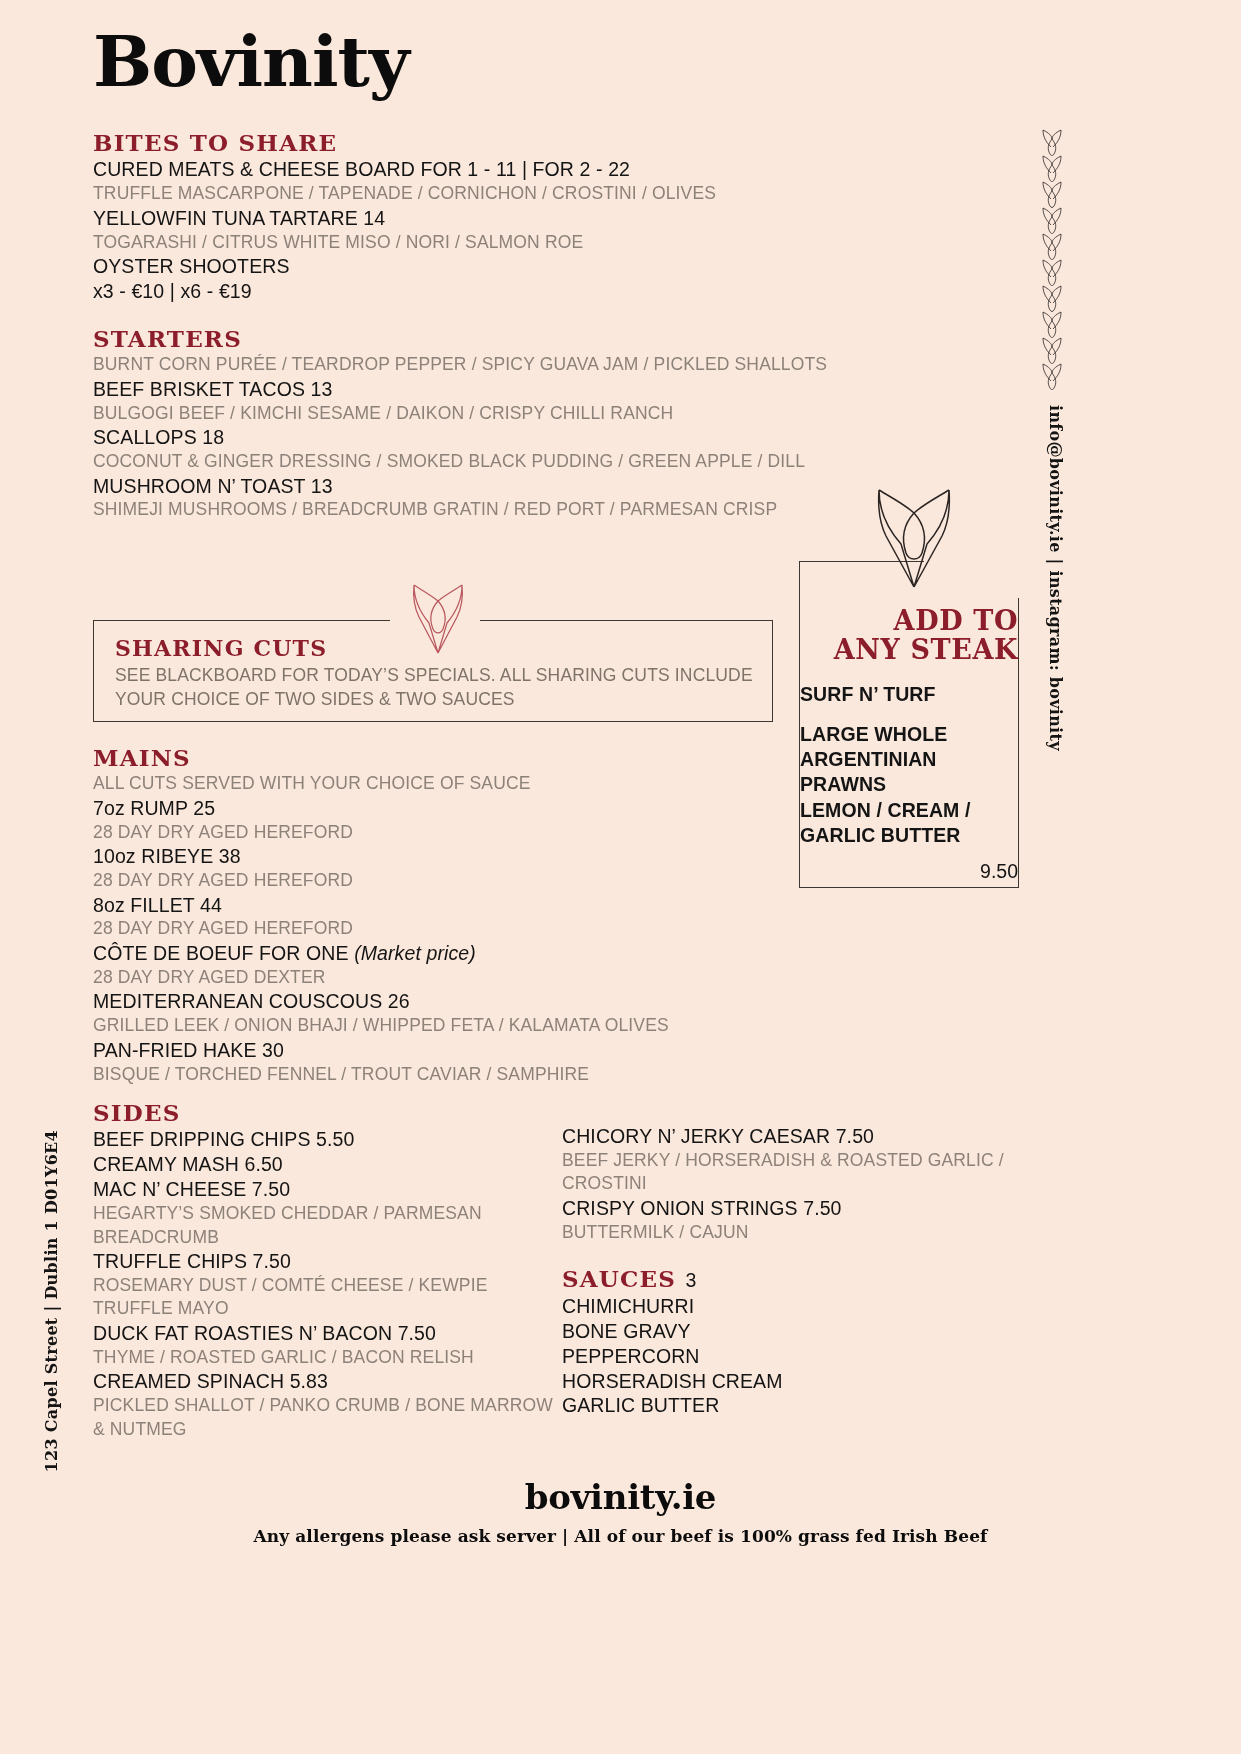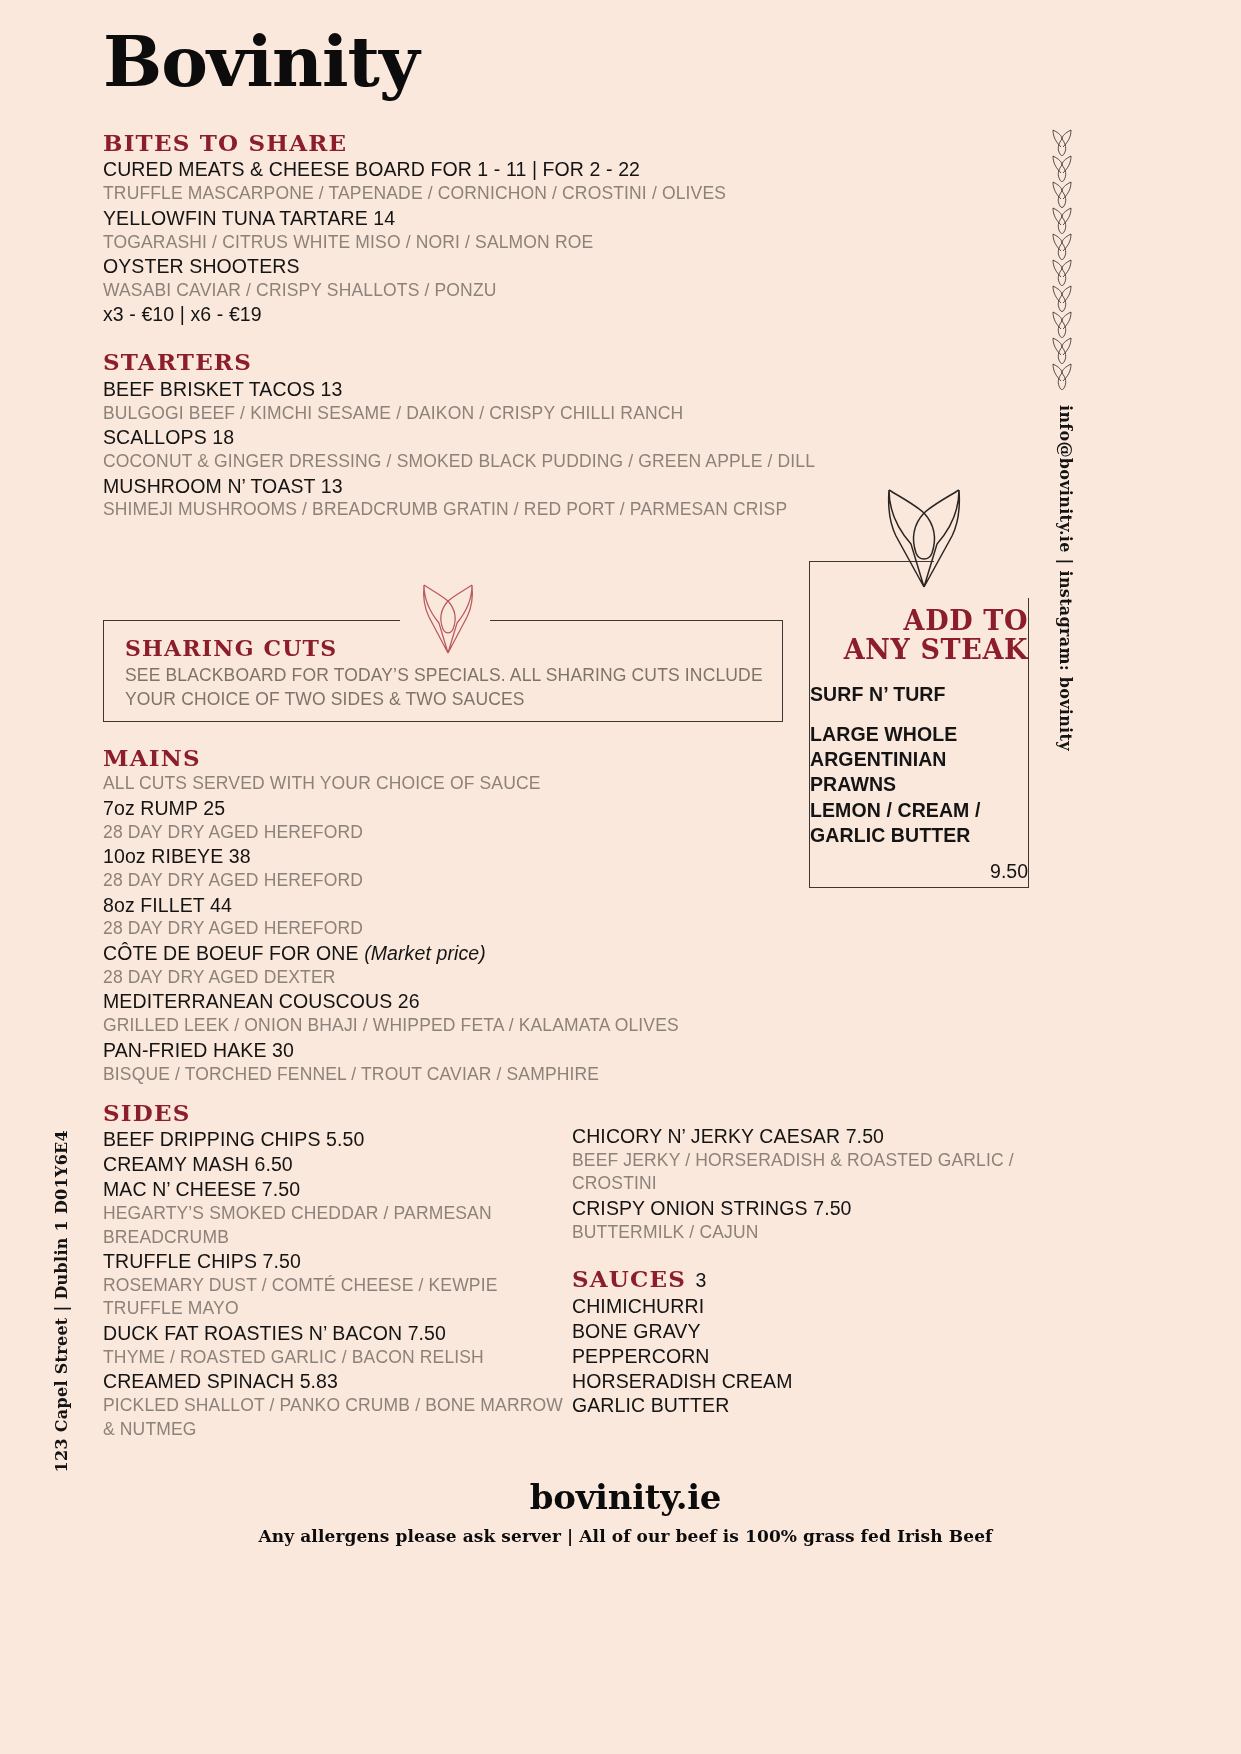--- a/index.html
+++ b/index.html
@@ -3,21 +3,21 @@
 <meta charset="utf-8">
 <style>
   html,body{margin:0;padding:0;}
   body{
     width:1241px;height:1754px;
     background:#fbe8dc;
     font-family:"Liberation Sans", sans-serif;
     position:relative;overflow:hidden;
     -webkit-font-smoothing:antialiased;
   }
-  .page{position:absolute;inset:0;margin-left:10px;}
+  .page{position:absolute;inset:0;}
 
   
   .logo{
     position:absolute;left:93px;top:27px;
     font-family:"DejaVu Serif", serif;
     font-weight:700;font-size:70px;line-height:1;
     color:#0d0c0c;letter-spacing:-1px;
   }
 
   
@@ -130,26 +130,26 @@
   <div class="logo">Bovinity</div>
 
   <div class="maincol">
 
     <div class="sec-head">BITES TO SHARE</div>
     <div class="item">CURED MEATS &amp; CHEESE BOARD FOR 1 - 11 | FOR 2 - 22</div>
     <div class="desc">TRUFFLE MASCARPONE / TAPENADE / CORNICHON / CROSTINI / OLIVES</div>
     <div class="item">YELLOWFIN TUNA TARTARE 14</div>
     <div class="desc">TOGARASHI / CITRUS WHITE MISO / NORI / SALMON ROE</div>
     <div class="item">OYSTER SHOOTERS</div>
-    <div class="desc">WASABI CAVIAR / CRISPY SHALLOTS / PONZU</div>
     <div class="item">x3 - €10 | x6 - €19</div>
 
     <div class="gap"></div>
 
     <div class="sec-head">STARTERS</div>
+    <div class="desc">BURNT CORN PURÉE / TEARDROP PEPPER / SPICY GUAVA JAM / PICKLED SHALLOTS</div>
     <div class="item">BEEF BRISKET TACOS 13</div>
     <div class="desc">BULGOGI BEEF / KIMCHI SESAME / DAIKON / CRISPY CHILLI RANCH</div>
     <div class="item">SCALLOPS 18</div>
     <div class="desc">COCONUT &amp; GINGER DRESSING / SMOKED BLACK PUDDING / GREEN APPLE / DILL</div>
     <div class="item">MUSHROOM N’ TOAST 13</div>
     <div class="desc">SHIMEJI MUSHROOMS / BREADCRUMB GRATIN / RED PORT / PARMESAN CRISP</div>
   </div>
 
   <div class="sharing-wrap">
     <div class="sharing-box">

